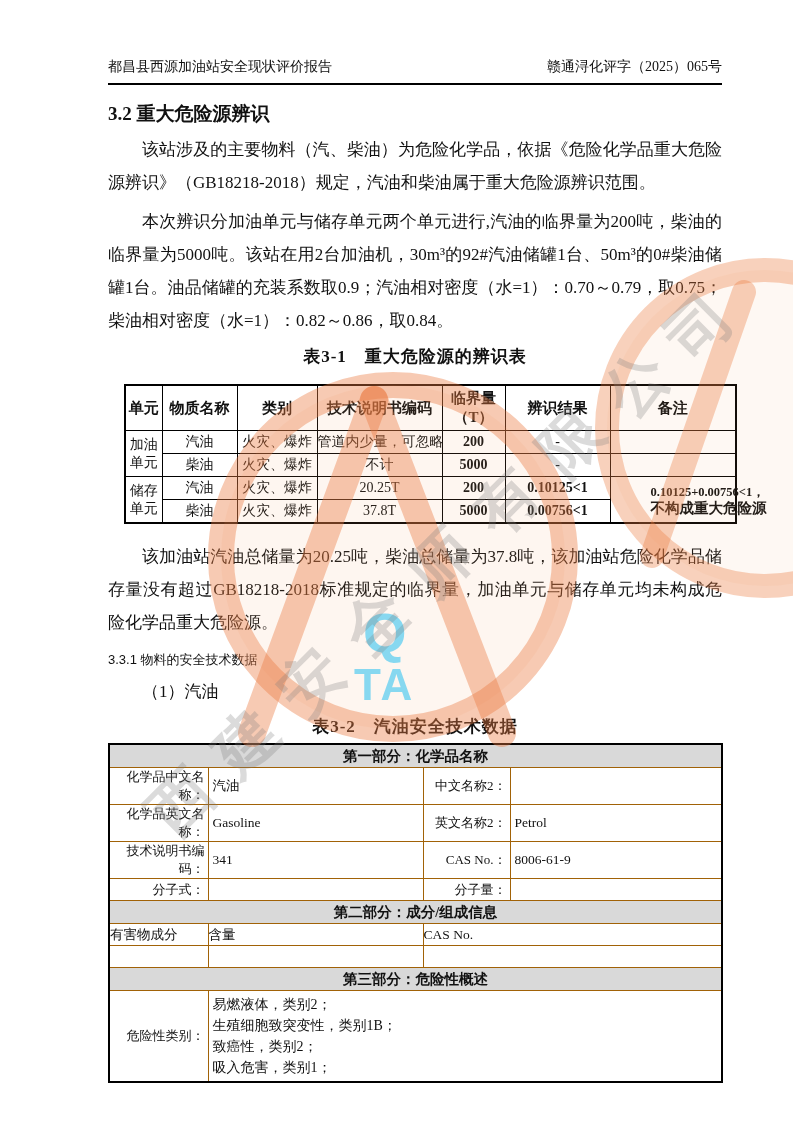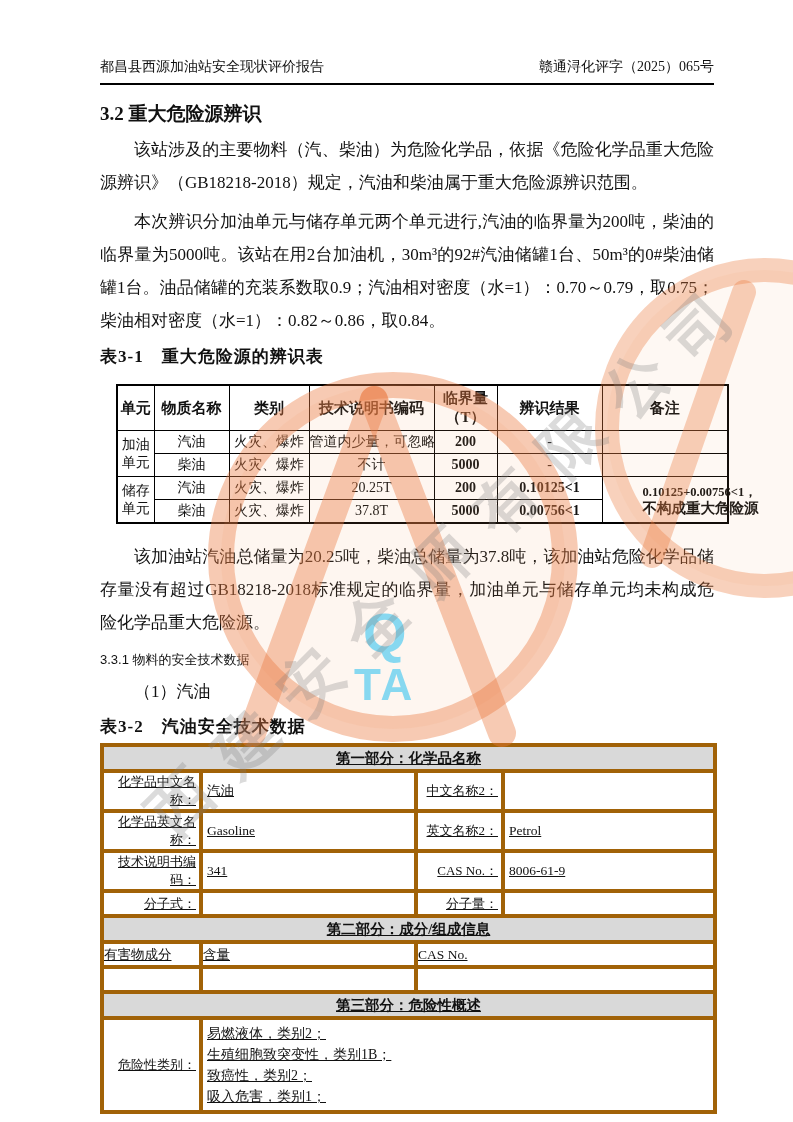--- a/index.html
+++ b/index.html
@@ -1,38 +1,38 @@
 <!DOCTYPE html>
 <html lang="zh"><head>
 <meta charset="utf-8">
 <style>
   html,body{margin:0;padding:0;background:#888;}
   .page{width:793px;height:1122px;position:relative;background:#ffffff;overflow:hidden;
         font-family:"Liberation Serif","DejaVu Serif",serif;color:#111;margin:0 auto;}
-  .content{position:absolute;left:100px;top:58px;width:614px;}
+  .content{position:absolute;left:108px;top:58px;width:614px;}
   .doc-header{display:flex;justify-content:space-between;align-items:flex-end;
         font-size:14px;padding-bottom:7px;border-bottom:2px solid #000;}
   h1.sec{font-size:19px;font-weight:bold;margin:16px 0 0;}
   .sec2{font-size:19px;font-weight:bold;margin:14px 0 0;}
   .sec3{font-size:13px;font-weight:normal;margin:12px 0 0;font-family:"Liberation Sans","DejaVu Sans",sans-serif;}
   p.body{font-size:17px;line-height:33px;text-align:justify;text-indent:2em;margin:6px 0 0;}
   p.item{font-size:17px;line-height:30px;text-indent:2em;margin:8px 0 0;}
-  .caption{font-size:17px;font-weight:bold;margin:8px 0 5px;letter-spacing:1px;}
+  .caption{font-size:17px;font-weight:bold;text-align:center;margin:8px 0 5px;letter-spacing:1px;}
   table.t1{border-collapse:collapse;width:611px;border:2px solid #000;table-layout:fixed;margin:16px;}
   table.t1 td{border:1px solid #000;text-align:center;vertical-align:middle;font-size:14px;padding:0;overflow:visible;}
   table.t1 tr.hdr td{font-weight:bold;font-size:15px;height:44px;line-height:19px;}
   table.t1 tr.data td{height:22px;}
   .small{font-size:13px;}
   .bold{font-weight:bold;}
   .nowrap{white-space:nowrap;}
   .notecell div{line-height:16px;padding-left:40px;}
   .note1{font-size:12.5px;font-weight:bold;white-space:nowrap;}
   .note2{font-size:14.5px;font-weight:bold;white-space:nowrap;}
   table.t2{border-collapse:collapse;width:613px;border:2px solid #000;table-layout:fixed;margin-top:2px;}
-  table.t2 td{border:4px solid #a16207;vertical-align:middle;font-size:13.5px;padding:0;height:21px;text-decoration:underline;}
+  table.t2 td{border:1px solid #a16207;vertical-align:middle;font-size:13.5px;padding:0;height:21px;}
   table.t2 tr.part td{background:#d9d9d9;font-weight:bold;font-size:14.5px;text-align:center;height:22px;}
   table.t2 td.lbl{text-align:right;padding-right:3px;font-size:13px;}
   table.t2 td.val{text-align:left;padding-left:4px;}
   table.t2 td.ctr{text-align:left;}
   table.t2 td.hz{text-align:left;padding:3px 0 3px 4px;}
   .hz div{font-size:14px;line-height:21px;}
   
   .wm{position:absolute;left:0;top:0;width:793px;height:1122px;pointer-events:none;z-index:5;}
   .wm-char{position:absolute;font-size:62px;font-weight:bold;color:rgba(125,125,125,0.28);
            transform:rotate(-45deg);font-family:"Liberation Serif","DejaVu Serif",serif;}

